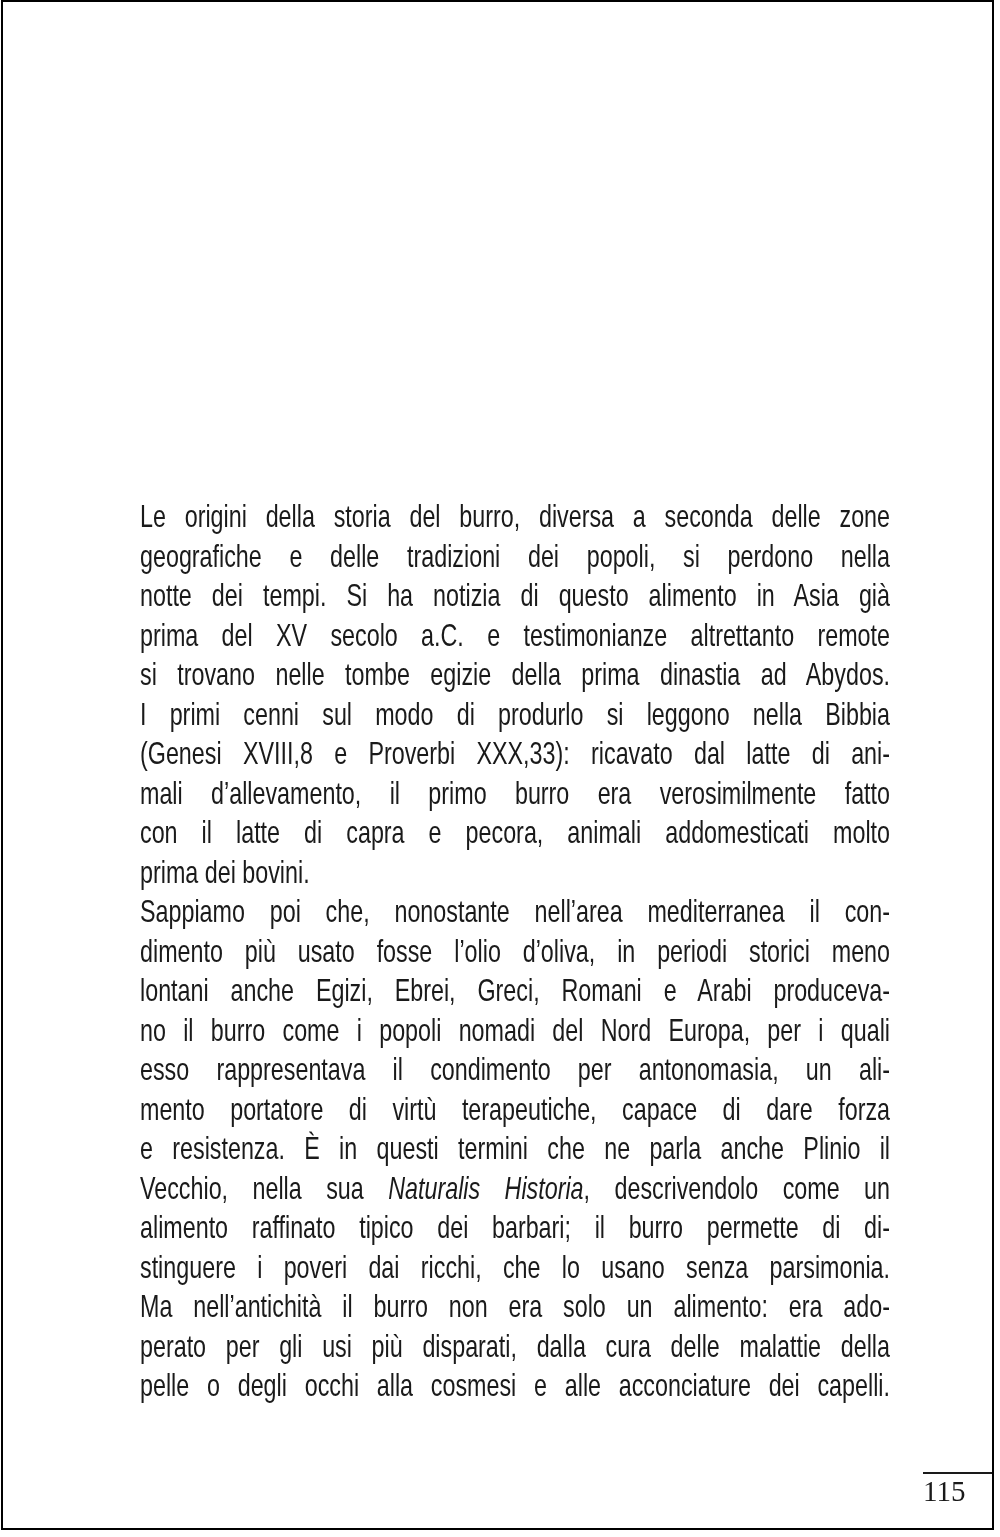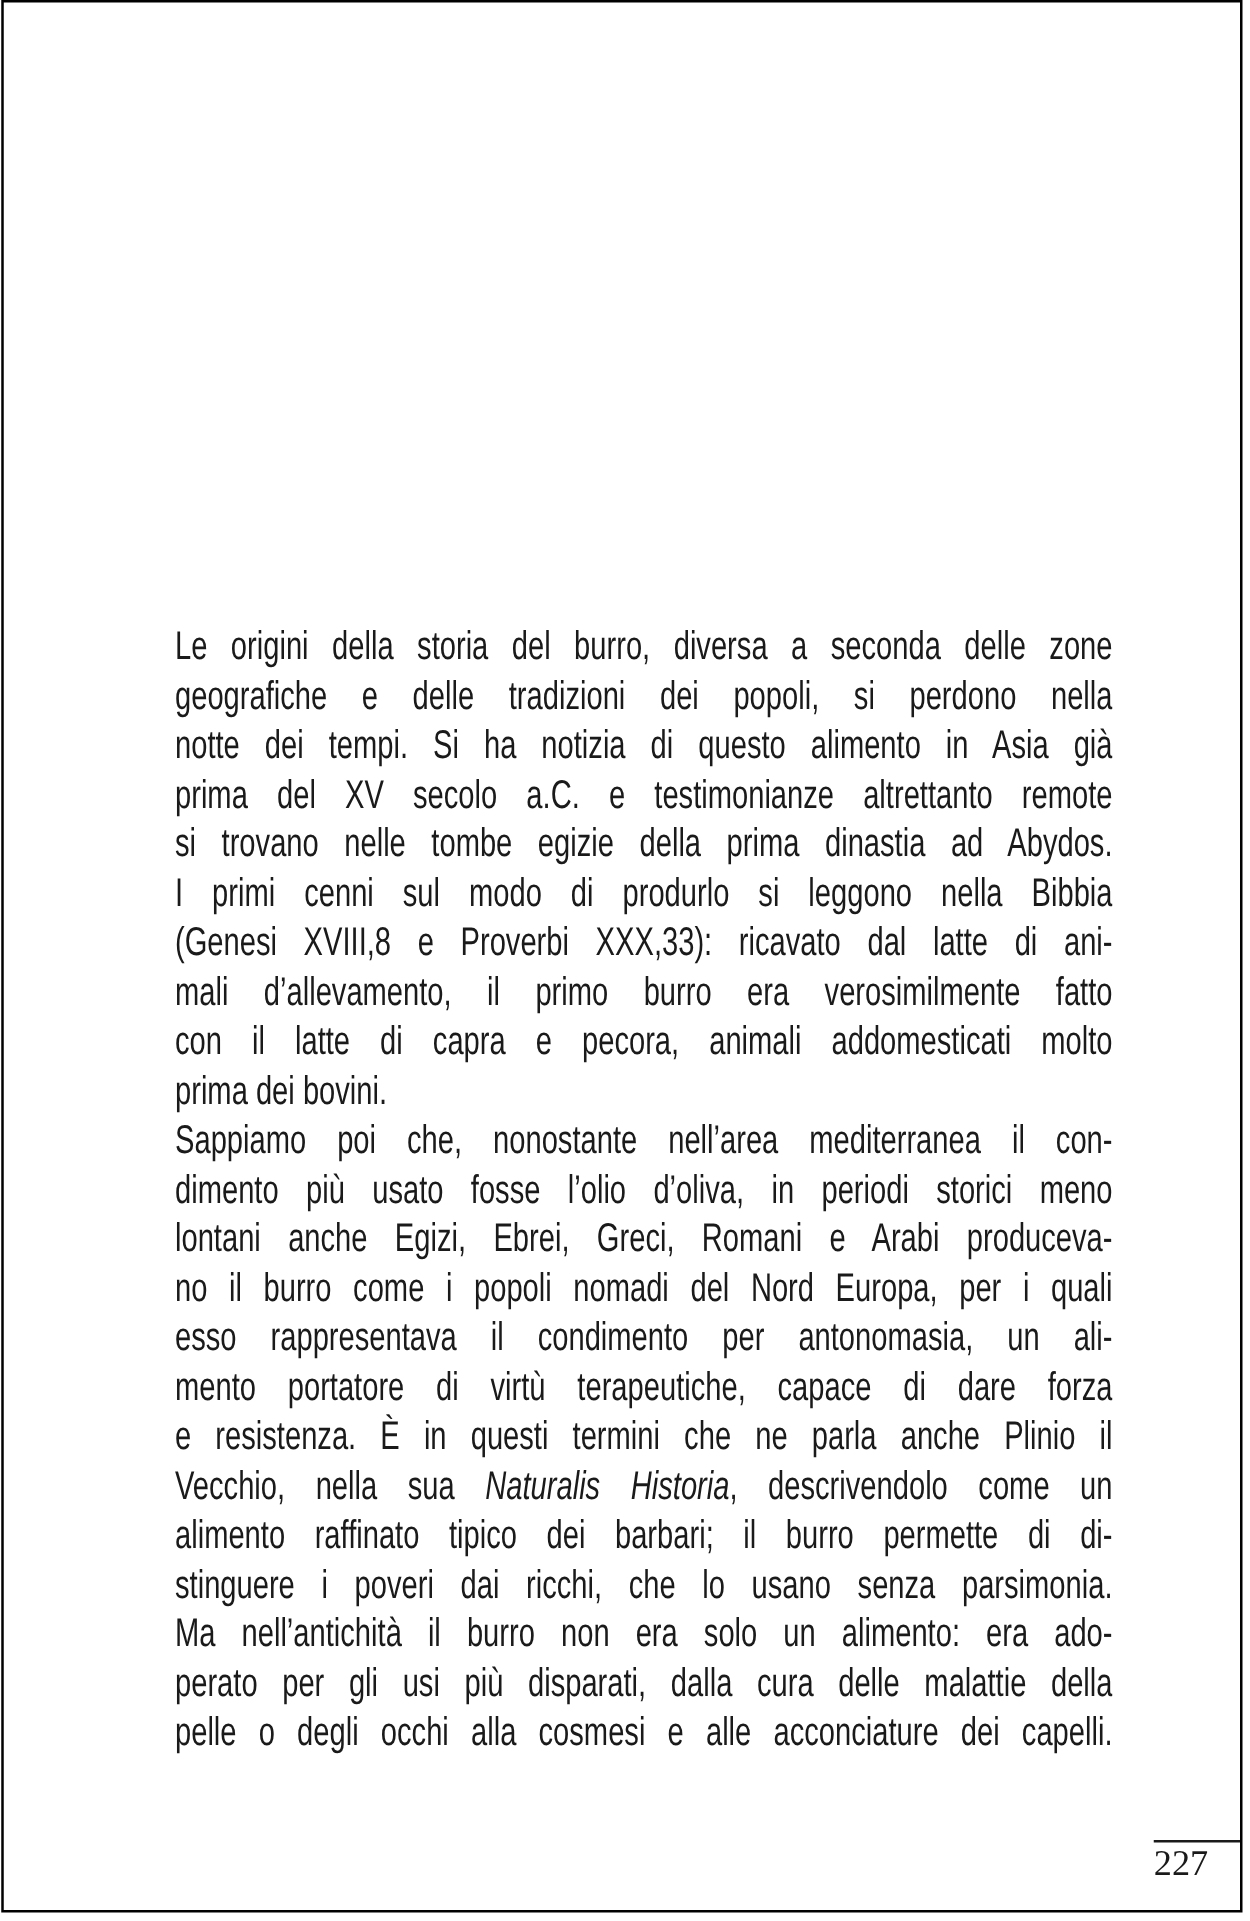--- a/index.html
+++ b/index.html
@@ -99,14 +99,14 @@
         <div class="line just"><span>Vecchio, nella sua </span><span class="italic">Naturalis Historia</span><span>, descrivendolo come un</span></div>
         <div class="line just"><span>alimento raffinato tipico dei barbari; il burro permette di di-</span></div>
         <div class="line just"><span>stinguere i poveri dai ricchi, che lo usano senza parsimonia.</span></div>
         <div class="line just"><span>Ma nell’antichità il burro non era solo un alimento: era ado-</span></div>
         <div class="line just"><span>perato per gli usi più disparati, dalla cura delle malattie della</span></div>
         <div class="line just"><span>pelle o degli occhi alla cosmesi e alle acconciature dei capelli.</span></div>
       </div>
   </div>
 
   <div class="folio-rule"></div>
-  <div class="folio-num">227</div>
+  <div class="folio-num">115</div>
 </div>
 
 </body></html>

